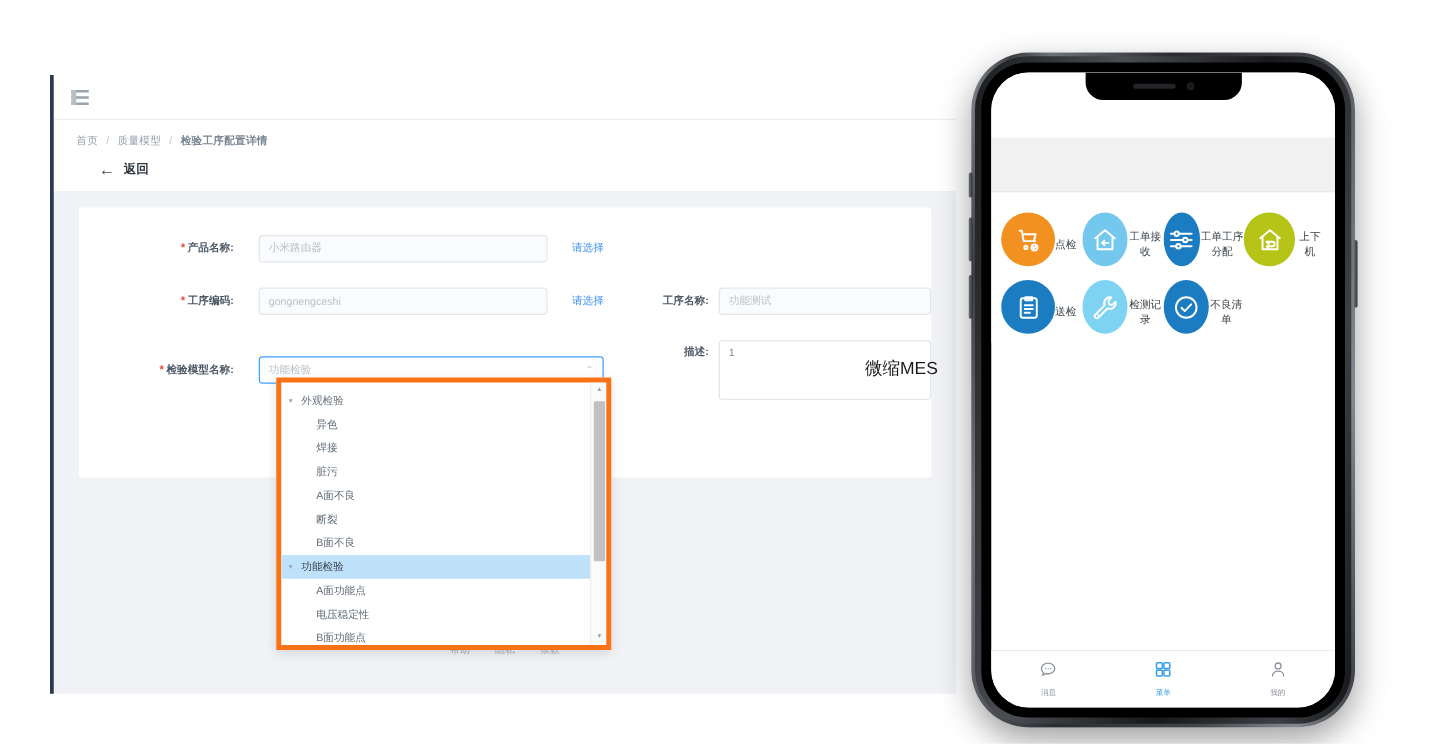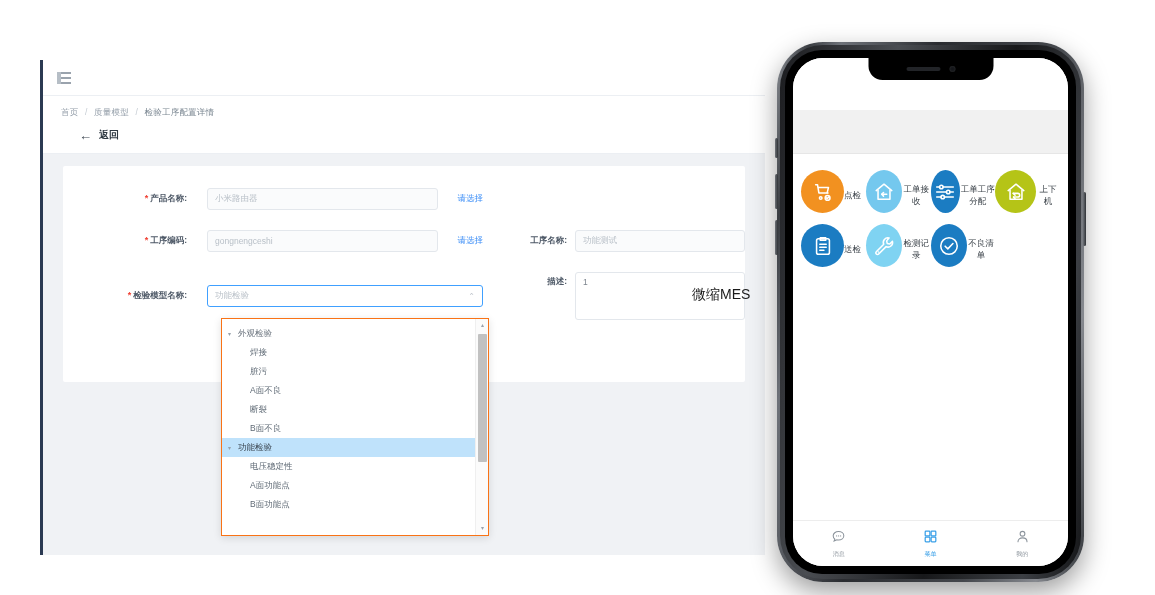--- a/index.html
+++ b/index.html
@@ -33,21 +33,21 @@
   .collapse-icon i:nth-child(2){ left:0; top:5px; width:14px; height:2px;}
   .collapse-icon i:nth-child(3){ left:0; top:10px; width:14px; height:2px;}
   .collapse-icon i:nth-child(4){ left:0; top:0; width:4px; height:12px; background:#b6bec6;}
 
   .dt-crumbwrap {
     background:#ffffff; padding: 11px 0 0 18px;
     border-bottom: 1px solid #eceff3;
   }
   .crumb { font-size: 8.5px; color:#96a0ab; letter-spacing:.2px; }
   .crumb .sep { margin: 0 4px; color:#c3cad1; }
-  .crumb .last { color: #7b8792; }
+  .crumb .last { color: #7b8792; font-weight: bold; }
 
   .backrow { display:flex; align-items:center; gap:7px; padding: 9px 0 11px 18px; }
   .backarrow { font-size: 13px; color:#3c4550; line-height:1; }
   .backtext { font-size: 10px; font-weight: bold; color:#2f3942; }
 
   .dt-body { padding: 12px 20px 0 20px; }
   .card {
     background: #ffffff; border-radius: 2px;
     padding: 22px 0 18px 0; position: relative;
     min-height: 138px;
@@ -87,23 +87,23 @@
     flex:1; height:48px; font-size:8.5px; color:#7d858e; padding:4px 7px;
   }
 
   .btnrow { display:flex; gap:9px; justify-content:center; padding-top:2px; }
   .btn { font-size:8.5px; border-radius:3px; padding:4px 11px; cursor:pointer; }
   .btn.primary { background:#3e8ff7; color:#fff; border:1px solid #3e8ff7; }
   .btn.ghost { background:#fff; color:#5c6670; border:1px solid #dfe3e8; }
 
   
   .dropdown {
-    position:absolute; left:178px; top:258px;
+    position:absolute; left:178px; top:242px;
     width:268px; height:218px;
-    background:#fff; border:1px solid #f97316;
+    background:#fff; border:4px solid #f97316;
     box-shadow: 0 2px 8px rgba(0,0,0,.12);
     z-index: 40; overflow:hidden;
   }
   .dd-list { position:absolute; left:0; top:0; right:13px; bottom:0; padding-top:5px; }
   .dd-item {
     height:19px; display:flex; align-items:center;
     font-size:8.5px; color:#5f6a75; padding-left:6px;
   }
   .dd-item.group { color:#6a737d; }
   .dd-item.child { padding-left: 28px; }
@@ -279,43 +279,46 @@
       </div>
     </div>
 
     <div class="dropdown">
       <div class="dd-list" id="dd-list">
           <div class="dd-item group">
             <span class="dd-arrow">▾</span>
             <span>外观检验</span>
           </div>
           <div class="dd-item child">
+            <span>异色</span>
+          </div>
+          <div class="dd-item child">
             <span>焊接</span>
           </div>
           <div class="dd-item child">
             <span>脏污</span>
           </div>
           <div class="dd-item child">
             <span>A面不良</span>
           </div>
           <div class="dd-item child">
             <span>断裂</span>
           </div>
           <div class="dd-item child">
             <span>B面不良</span>
           </div>
           <div class="dd-item group sel">
             <span class="dd-arrow">▾</span>
             <span>功能检验</span>
           </div>
           <div class="dd-item child">
+            <span>A面功能点</span>
+          </div>
+          <div class="dd-item child">
             <span>电压稳定性</span>
-          </div>
-          <div class="dd-item child">
-            <span>A面功能点</span>
           </div>
           <div class="dd-item child">
             <span>B面功能点</span>
           </div>
           <div class="dd-item group"></div>
         </div>
       <div class="dd-scrollbar">
         <div class="dd-sb-arrow top">▴</div>
         <div class="dd-sb-thumb"></div>
         <div class="dd-sb-arrow bot">▾</div>

